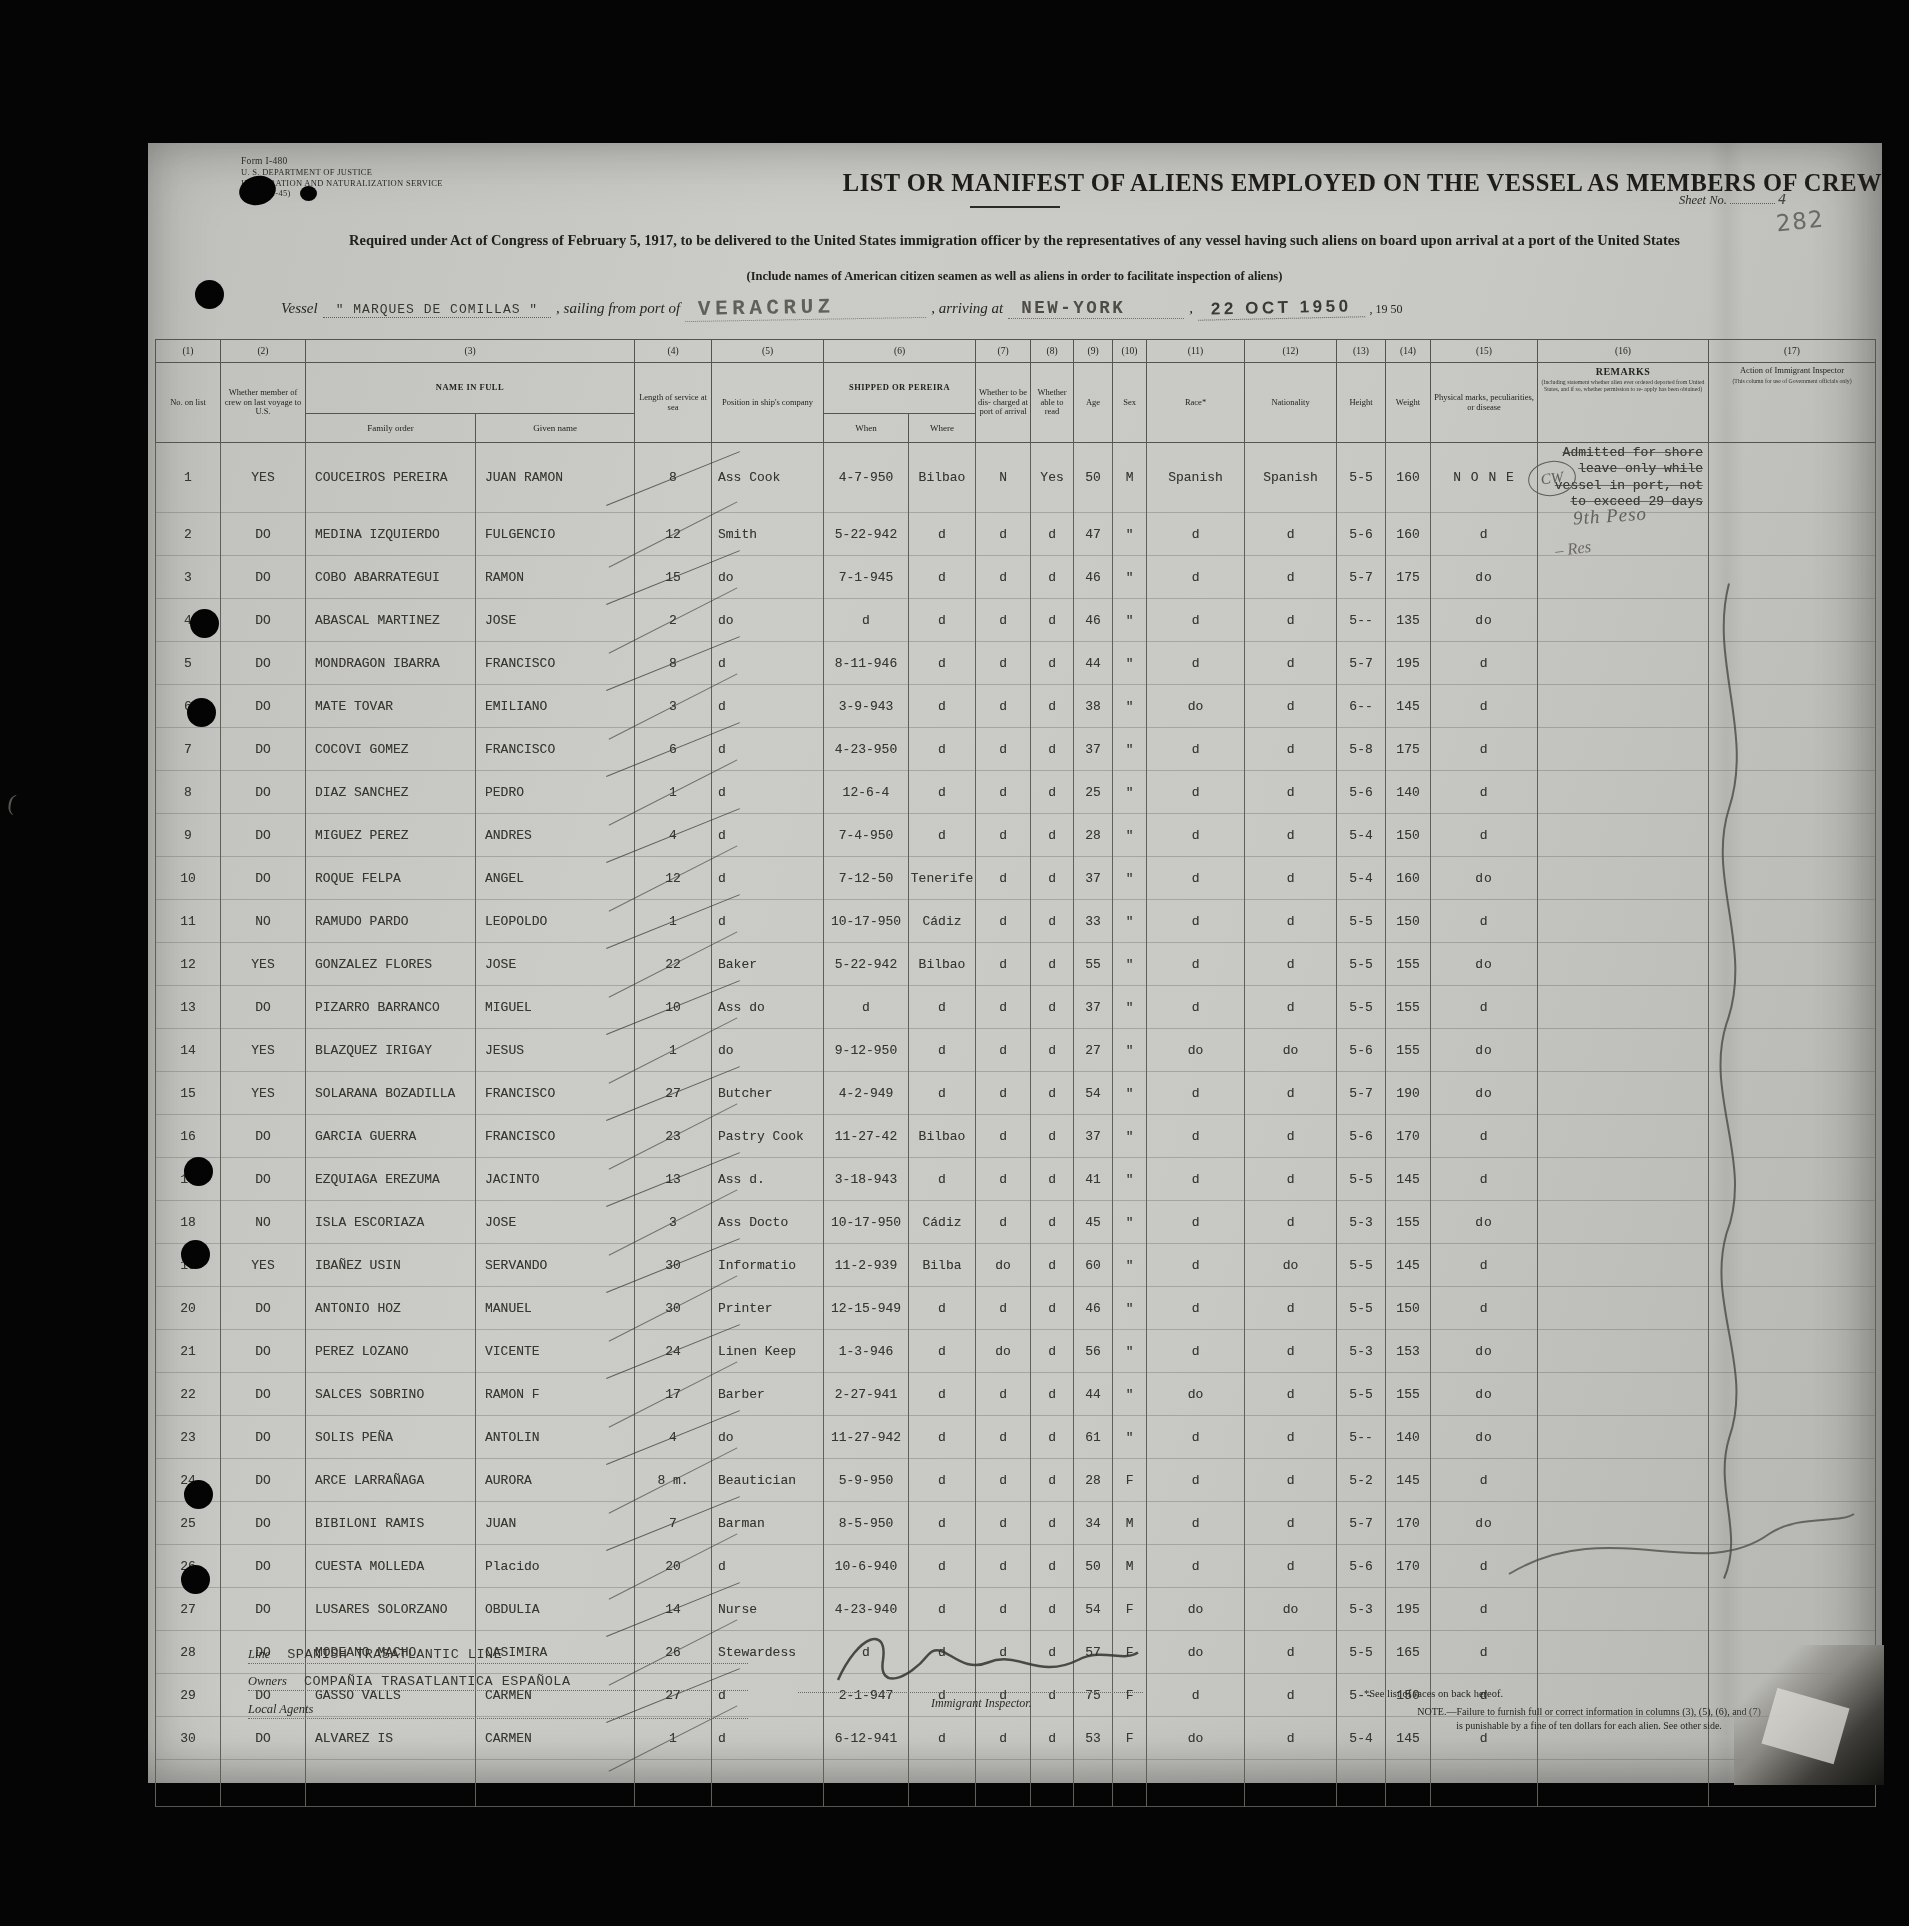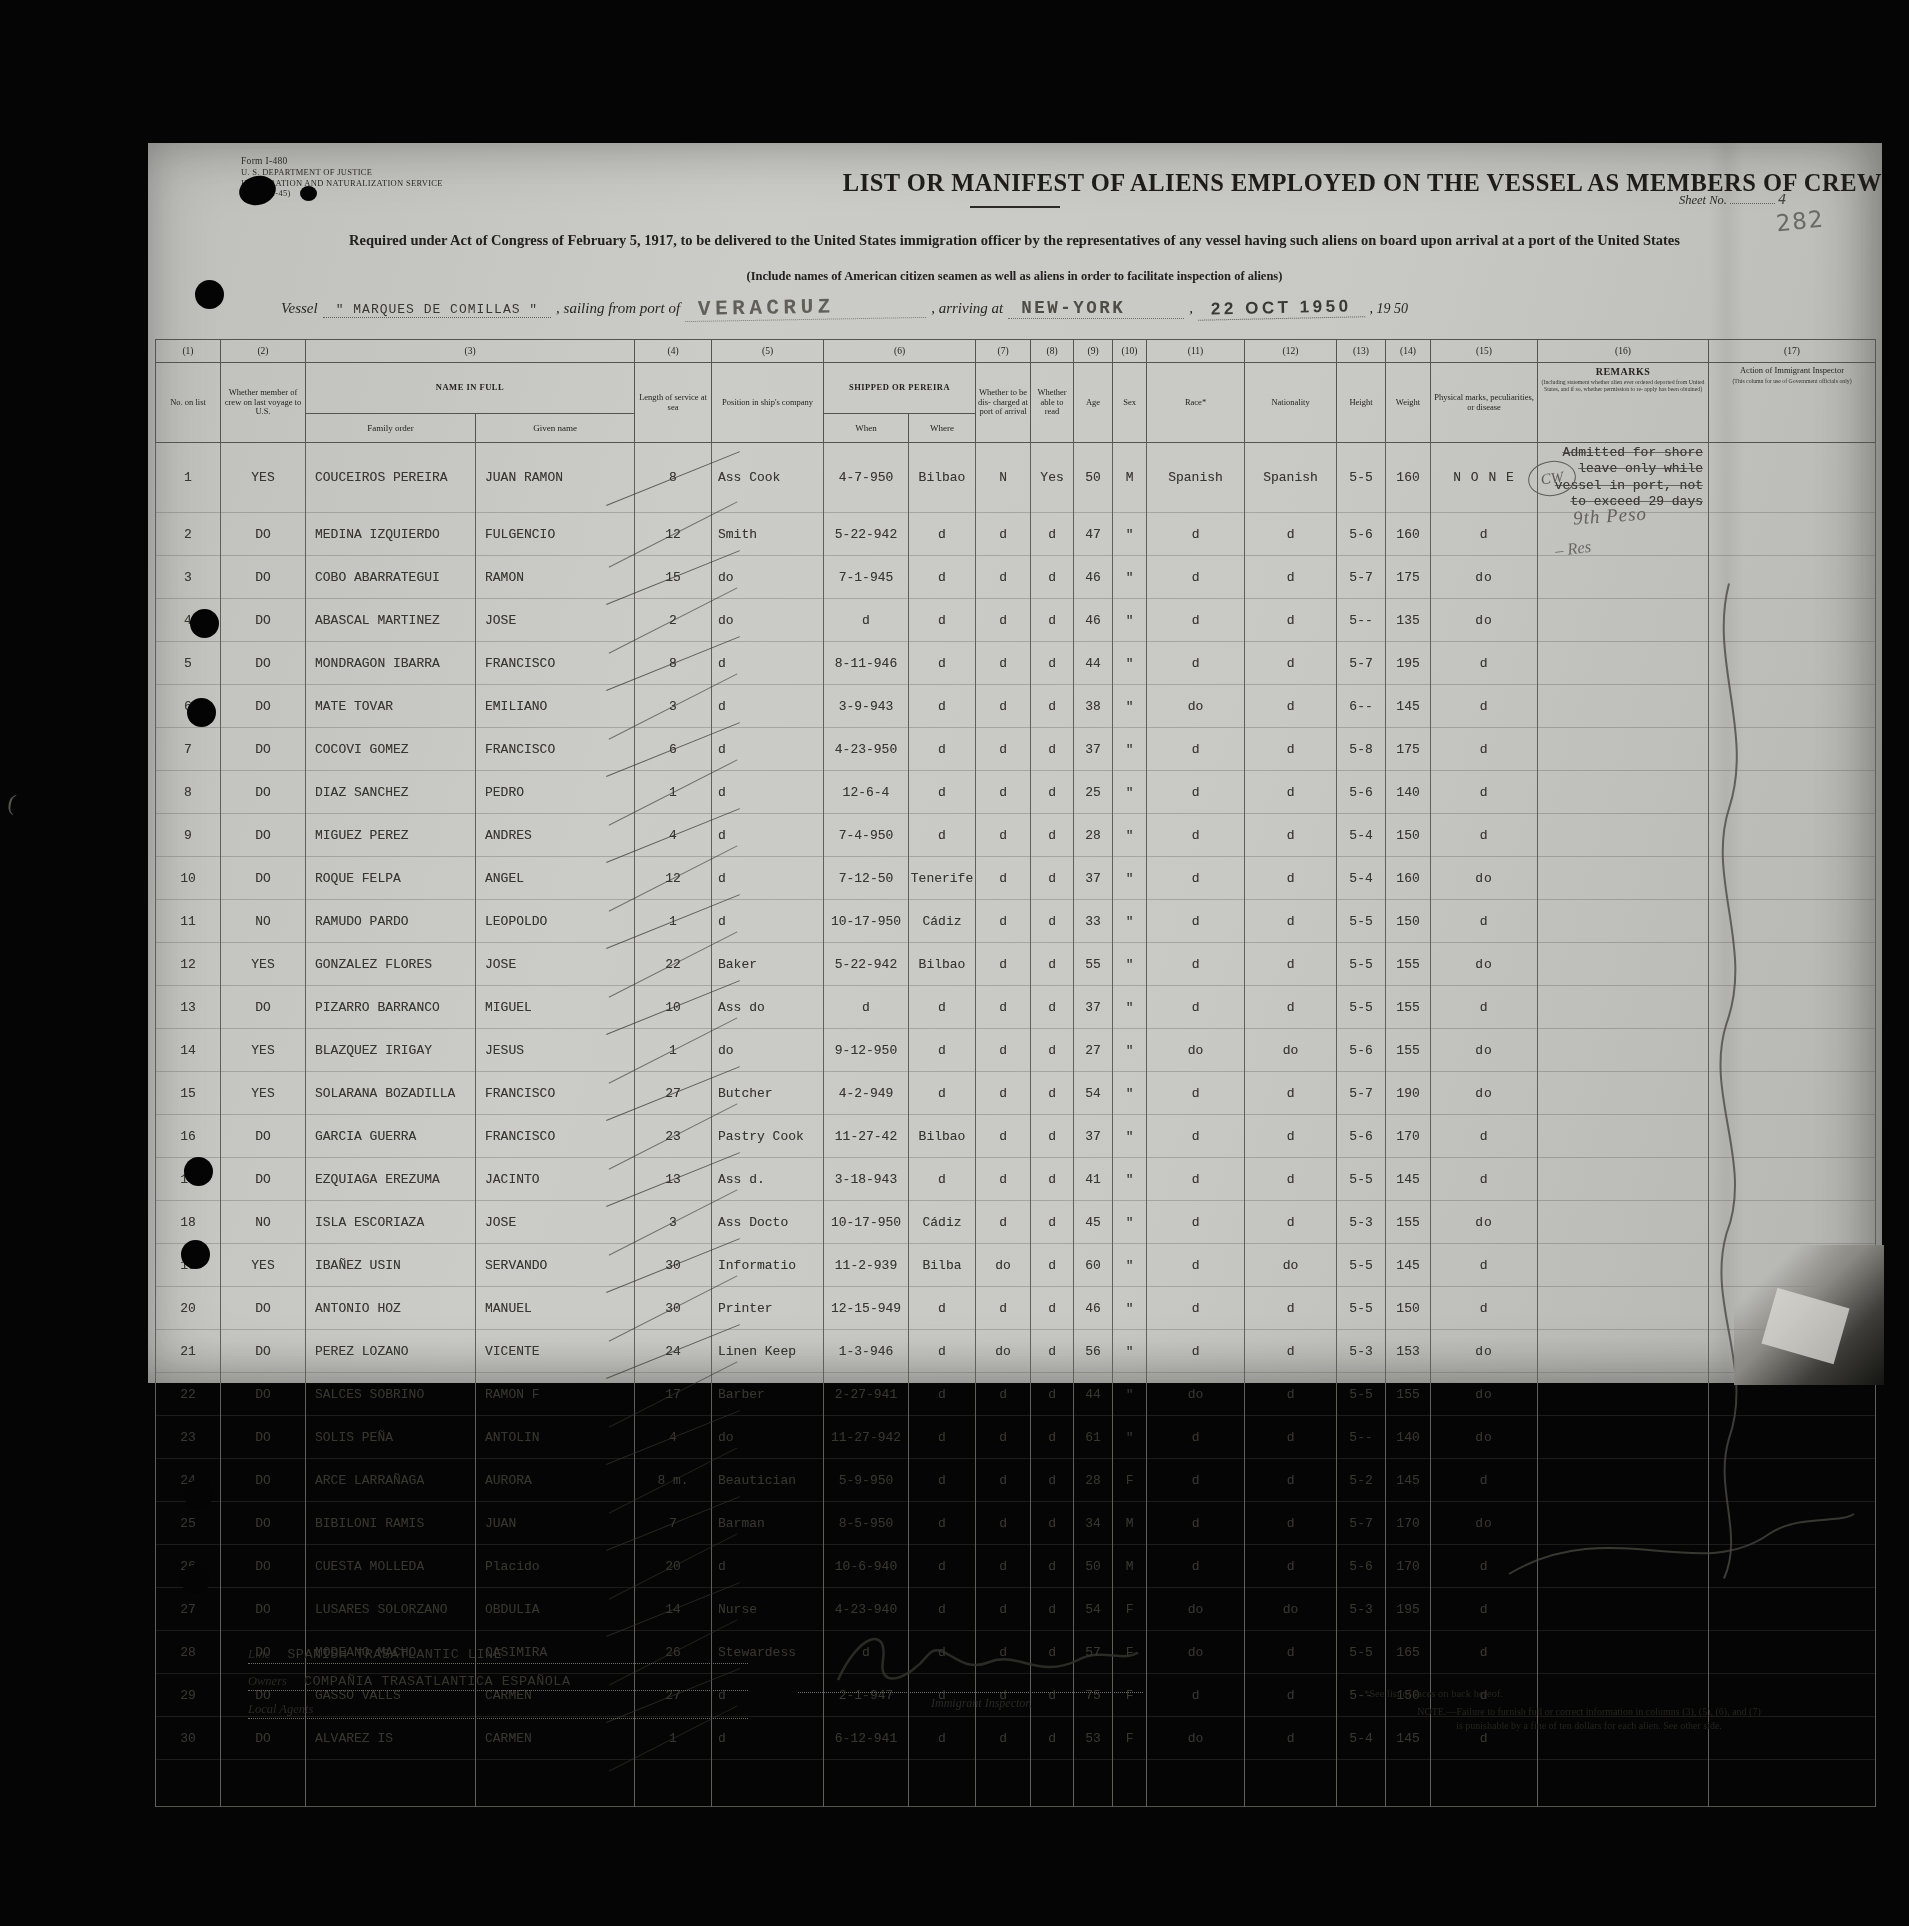--- a/index.html
+++ b/index.html
@@ -2,21 +2,21 @@
 <html style="font-size:8px"><head>
 <meta charset="utf-8">
 <style>
   html,body{margin:0;padding:0;}
   body{
     width:1910px;height:1926px;position:relative;overflow:hidden;
     background:#050505;
     font-family:"Liberation Serif", serif;
   }
   .paper{
-    position:absolute;left:148px;top:143px;width:1734px;height:1240px;
+    position:absolute;left:148px;top:143px;width:1734px;height:1640px;
     background:linear-gradient(105deg,#bfbfbb 0%,#cbcbc7 30%,#c8c8c4 62%,#b5b5b1 100%);
     box-shadow:inset 0 0 70px rgba(0,0,0,.20), inset -25px 0 45px rgba(0,0,0,.14), inset 0 -15px 35px rgba(0,0,0,.10);
   }
   .fold{position:absolute;left:1561px;top:0;width:35px;height:100%;
     background:linear-gradient(90deg,transparent,rgba(0,0,0,.06),transparent);}
   .corner-tear{position:absolute;right:-2px;bottom:-2px;width:150px;height:140px;
     background:linear-gradient(315deg,#141412 0%,#3e3d39 28%,#8b8a84 55%,rgba(200,200,196,0) 78%);}
   .corner-slip{position:absolute;right:39px;bottom:28px;width:75px;height:58px;
     background:#dddcd7;transform:rotate(16deg);opacity:.75;}
 
@@ -42,21 +42,21 @@
 
   .vessel-line{position:absolute;left:133px;top:153px;right:80px;display:flex;
     align-items:baseline;gap:5px;white-space:nowrap;}
   .vl-label{font-style:italic;font-size:15px;color:#272623;}
   .vl-typed{font-family:"Liberation Mono",monospace;color:#38372f;border-bottom:1px dotted #5f5e57;padding:0 13px;}
   .vessel-name{font-size:13px;letter-spacing:1px;}
   .port-stamp{font-size:21px;font-weight:bold;letter-spacing:4.5px;opacity:.72;transform:rotate(-1deg);min-width:215px;}
   .dest-stamp{font-size:17.5px;font-weight:bold;letter-spacing:2.5px;opacity:.85;min-width:150px;}
   .date-stamp{font-family:"Liberation Sans",sans-serif;font-size:17px;font-weight:bold;
     letter-spacing:3.5px;color:#3a3a35;transform:rotate(-1.2deg);}
-  .vl-year{font-style:italic;font-size:14px;color:#272623;}
+  .vl-year{font-size:12px;color:#272623;}
 
   
   table.manifest{position:absolute;left:7px;top:196px;width:1717px;table-layout:fixed;
     border-collapse:collapse;border:1.5px solid #55544e;}
   thead th{border:1px solid #55544e;font-weight:normal;color:#24231f;vertical-align:middle;
     padding:1px 1.5px;overflow:hidden;}
   tr.nums th{height:20px;font-size:9.5px;}
   tr.labels th{height:48px;font-size:8.5px;line-height:1.12;}
   tr.subs th{height:26px;font-size:9px;}
   th .grp,.grp{font-weight:bold;font-size:10px;letter-spacing:0.5px;}

